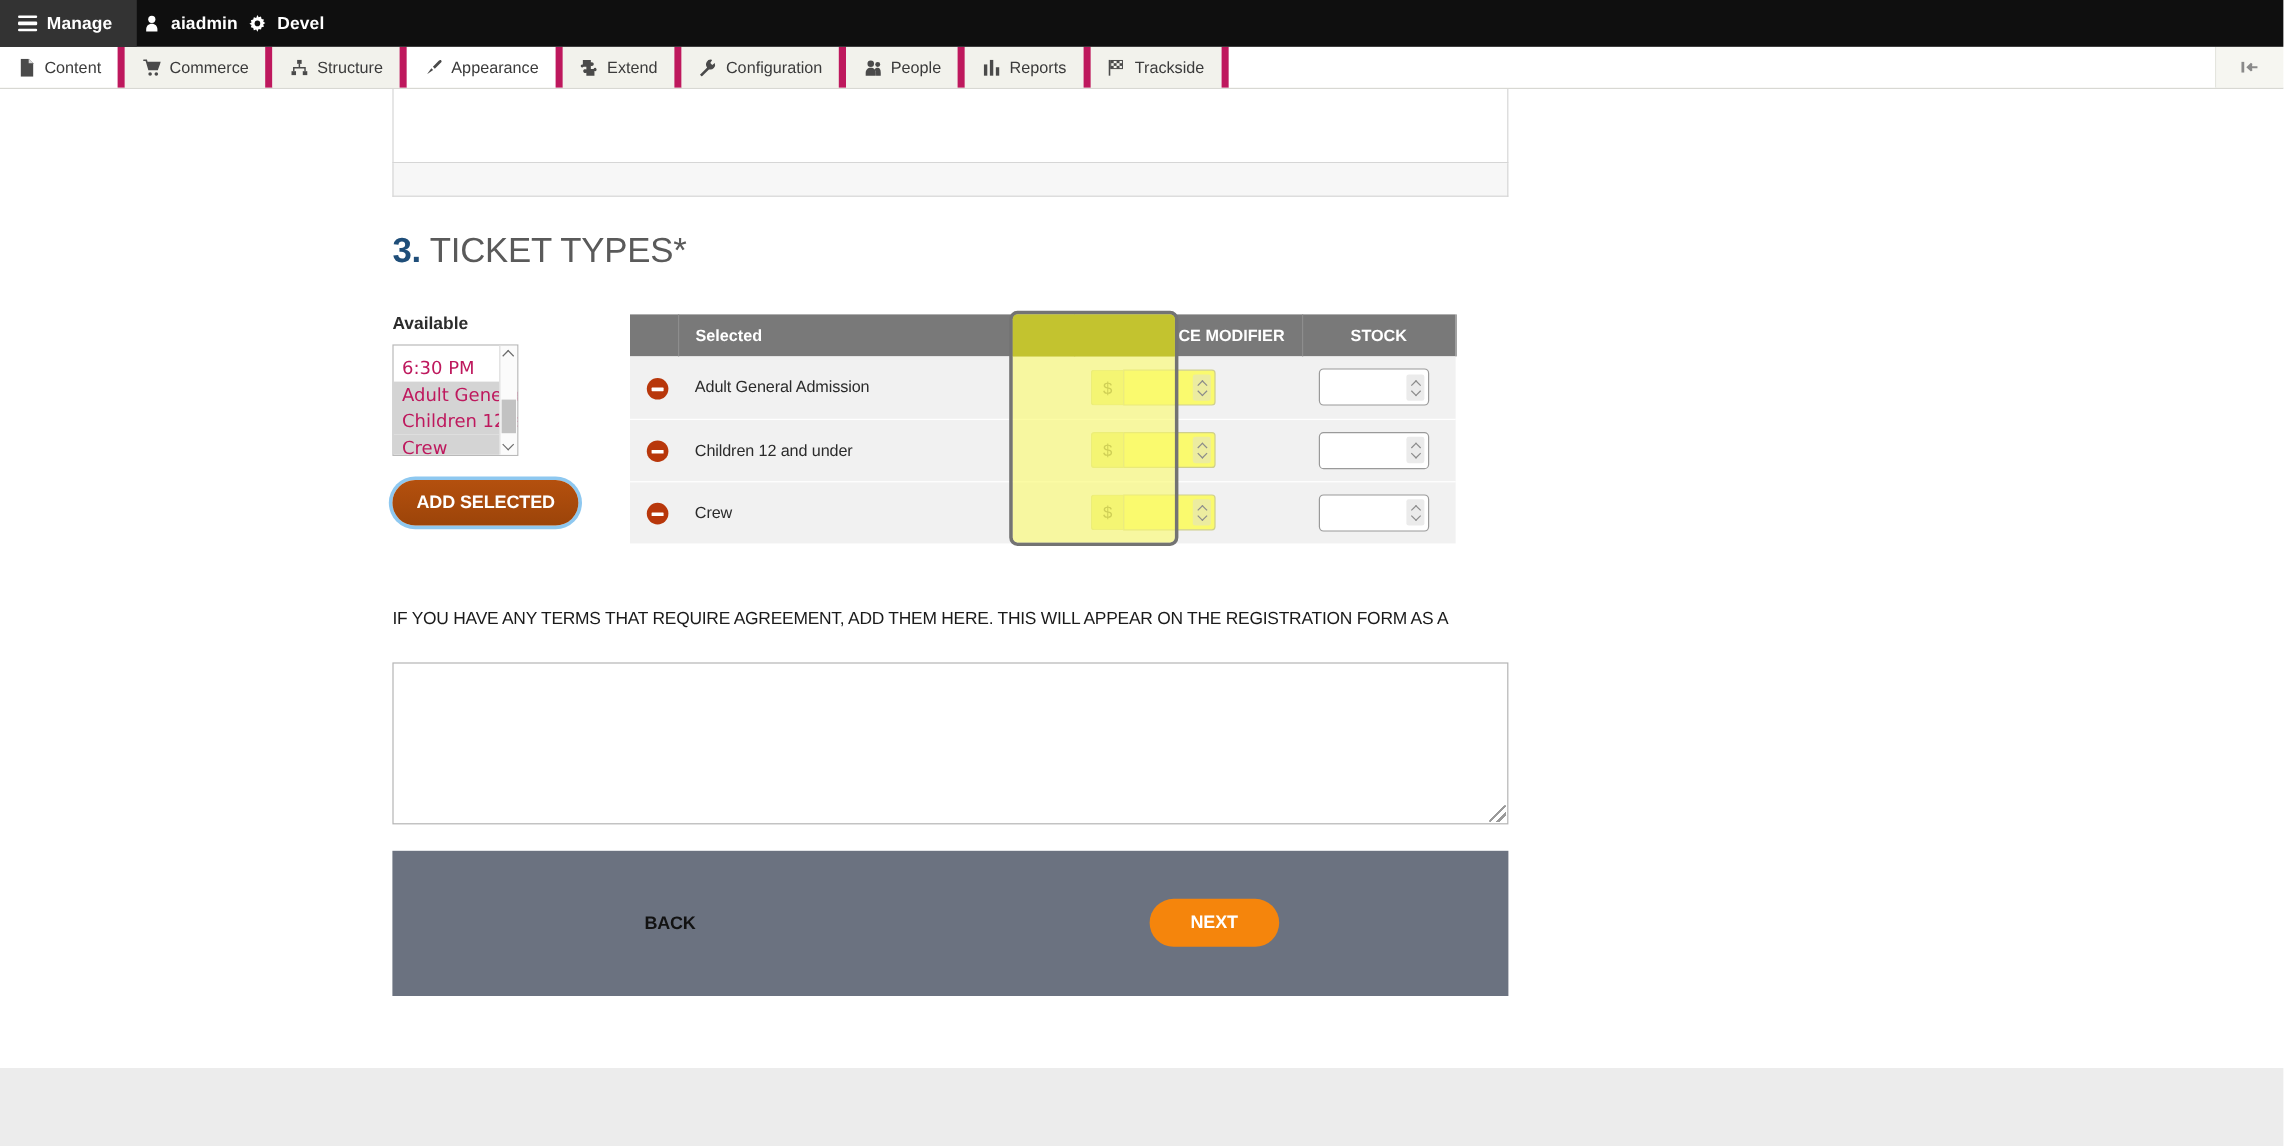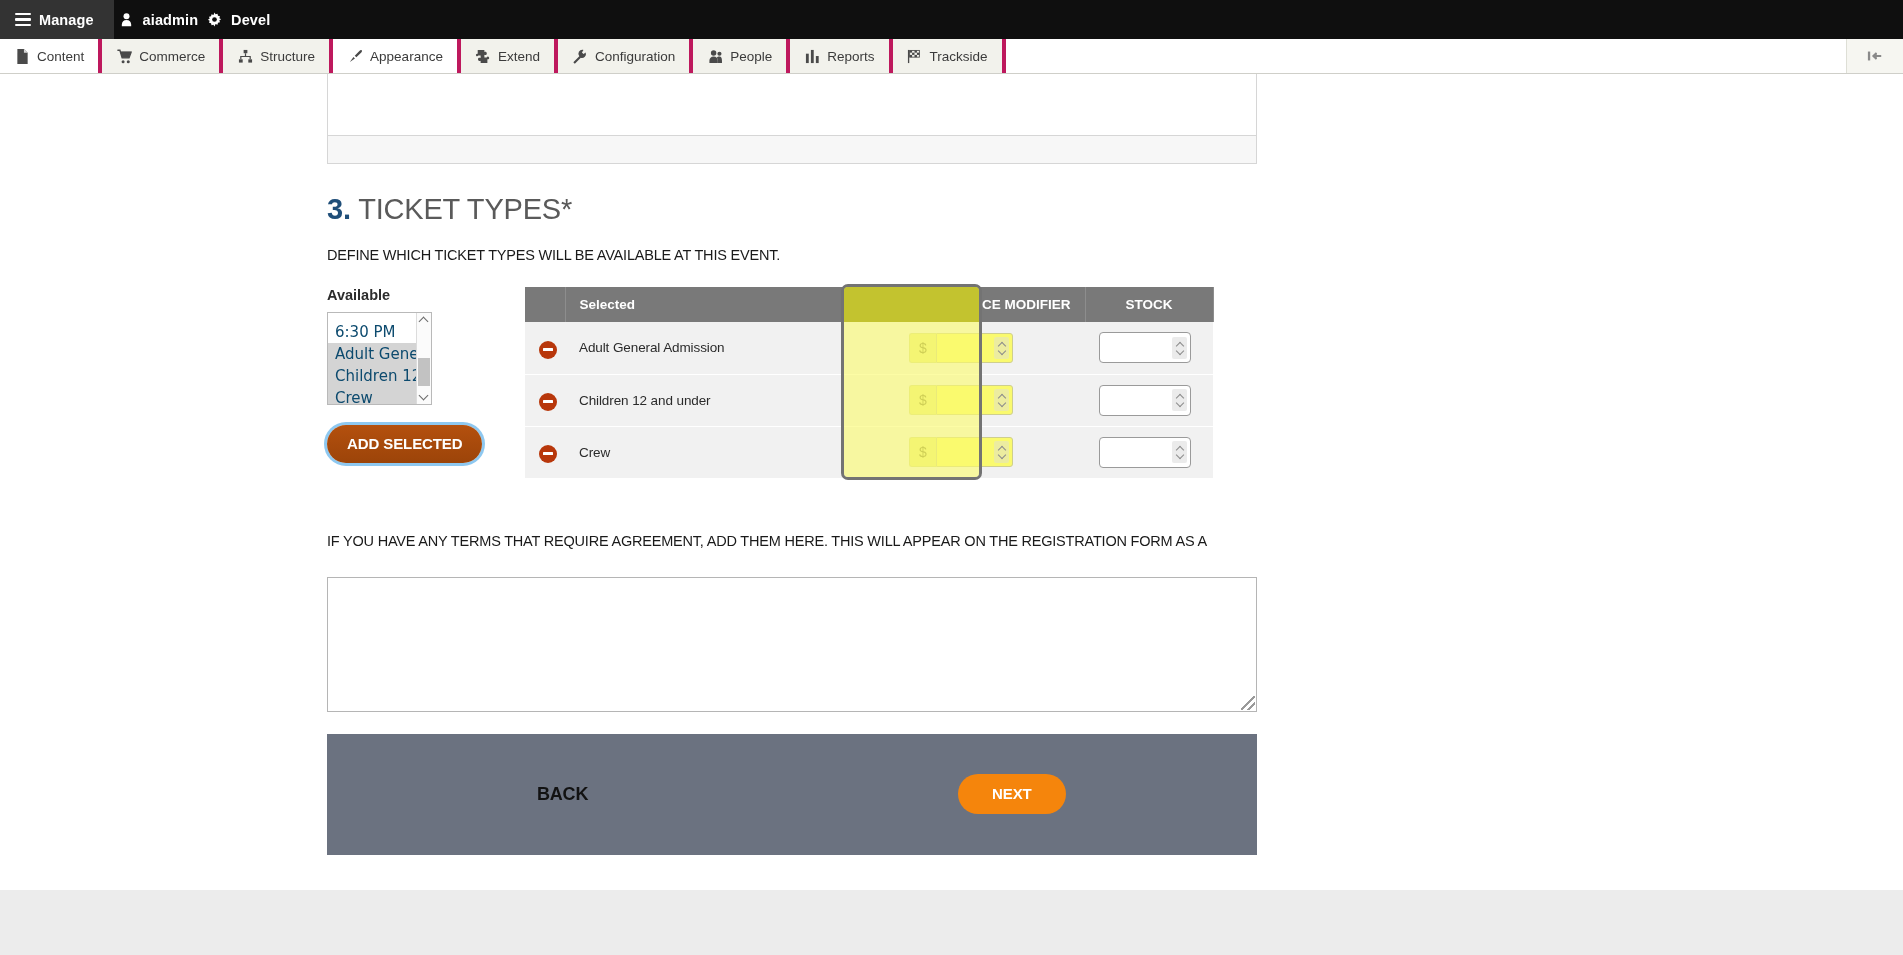--- a/index.html
+++ b/index.html
@@ -50,21 +50,21 @@
     z-index: 29;
   }
   .mb-tab {
     display: flex;
     align-items: center;
     gap: 7px;
     padding: 0 14px;
     font-size: 13.5px;
     color: #3b3b3b;
     background: #f2f2ec;
-    border-right: 4px solid #be185d;
+    border-right: 6px solid #be185d;
     cursor: pointer;
     white-space: nowrap;
   }
   .mb-tab.light { background: #ffffff; }
   .mb-spacer { flex: 1; background: #ffffff; border-right: 1px solid #dedfd6; }
   .mb-end {
     width: 56px;
     background: #f6f6f1;
     display: flex; align-items: center; justify-content: center;
     cursor: pointer;
@@ -132,21 +132,21 @@
     height: 93px;
     border: 1px solid #b9b9b9;
     background: #fff;
     position: relative;
     overflow: hidden;
     cursor: pointer;
   }
   .lb-inner { position: absolute; left: 0; top: -14px; right: 15px; }
   .lb-opt {
     font-size: 15px;
-    color: #0c4a6e;
+    color: #be185d;
     padding: 2px 4px 2px 7px;
     line-height: 18px;
     white-space: nowrap;
     font-family: "DejaVu Sans", sans-serif;
   }
   .lb-opt.sel { background: #d4d4d4; }
   .lb-scroll {
     position: absolute; right: 0; top: 0; bottom: 0;
     width: 15px; background: #fbfbfb; border-left: 1px solid #dcdcdc;
     cursor: pointer;
@@ -333,21 +333,21 @@
     width: 930px;
     height: 121px;
     background: #6b7280;
     display: flex;
     align-items: center;
     position: relative;
   }
   .btn-back {
     position: absolute;
     left: 210px;
-    font-size: 18px;
+    font-size: 15px;
     font-weight: bold;
     color: #121212;
     letter-spacing: -.2px;
     background: none; border: none; padding: 0;
     cursor: pointer;
     font-family: "Liberation Sans", sans-serif;
   }
   .btn-next {
     position: absolute;
     left: 631px;
@@ -514,21 +514,20 @@
 
     <div class="top-panel"></div>
     <div class="top-panel-foot"></div>
 
     <div style="height:29px"></div>
     <h2 class="sec-head">
       <span class="sec-num">3.</span>
       <span>TICKET TYPES*</span>
     </h2>
     <div style="height:17px"></div>
-    <p class="sec-desc">DEFINE WHICH TICKET TYPES WILL BE AVAILABLE AT THIS EVENT.</p>
     <div style="height:19px"></div>
 
     <div class="tt-row">
 
       <div class="tt-left">
         <div class="tt-label">Available</div>
         <div class="listbox">
           <div class="lb-inner">
             <div class="lb-opt">&nbsp;</div>
             <div class="lb-opt">6:30 PM</div>

